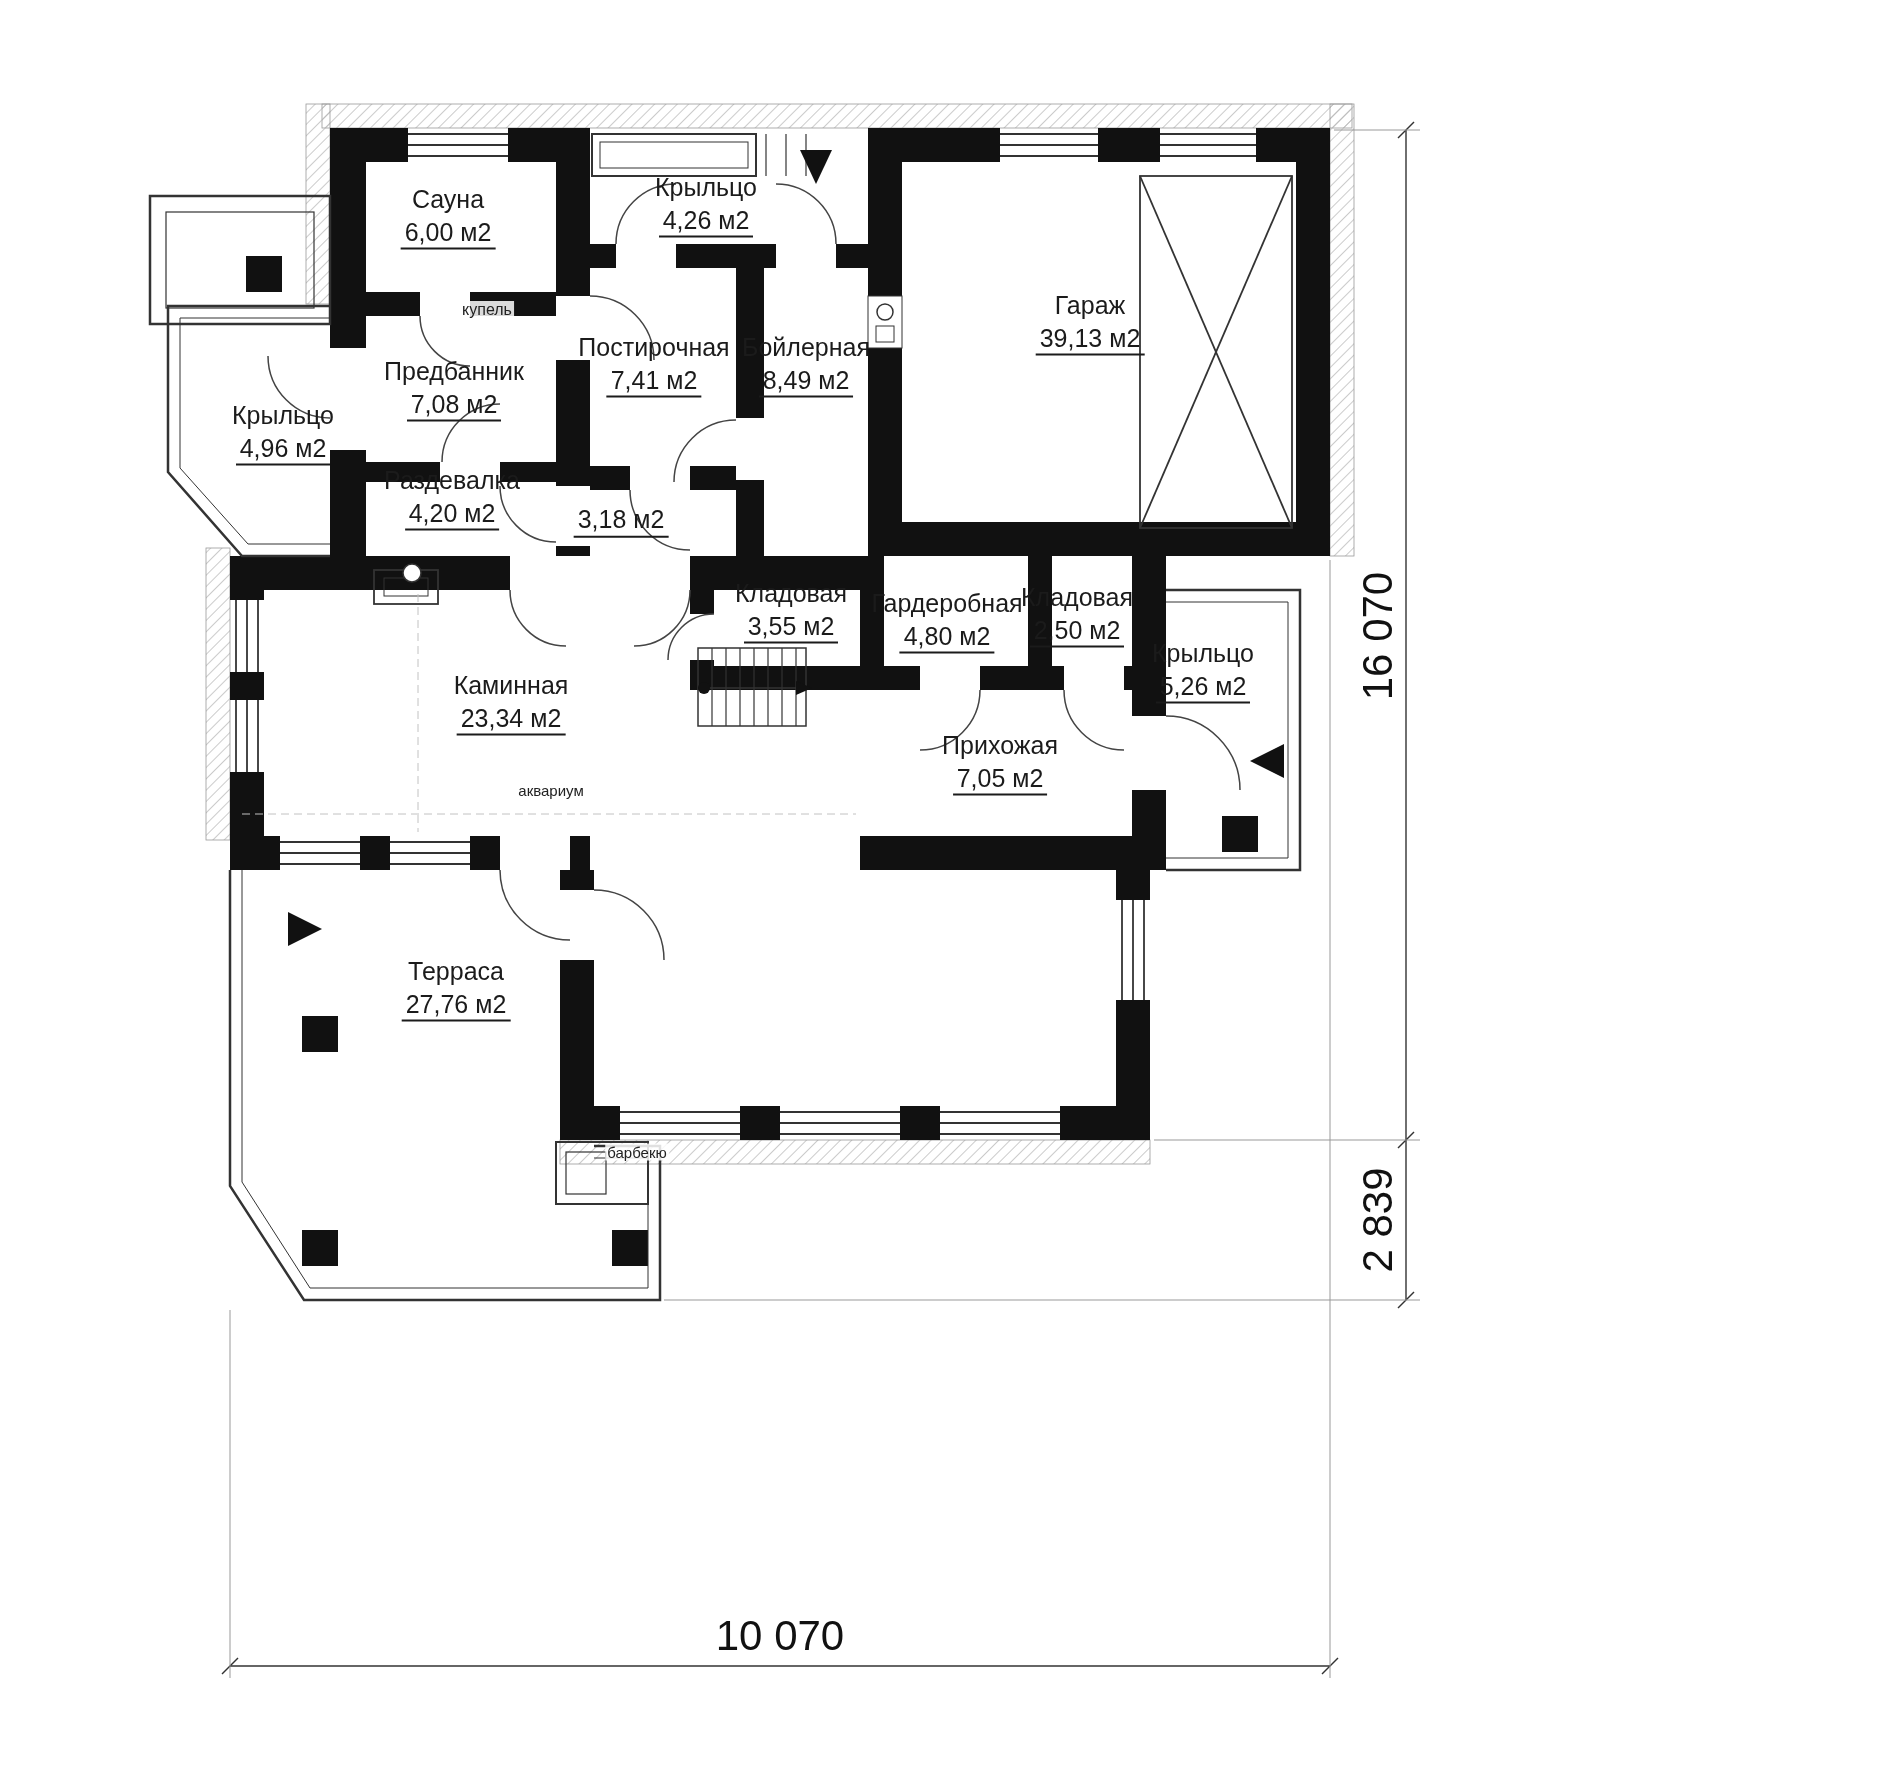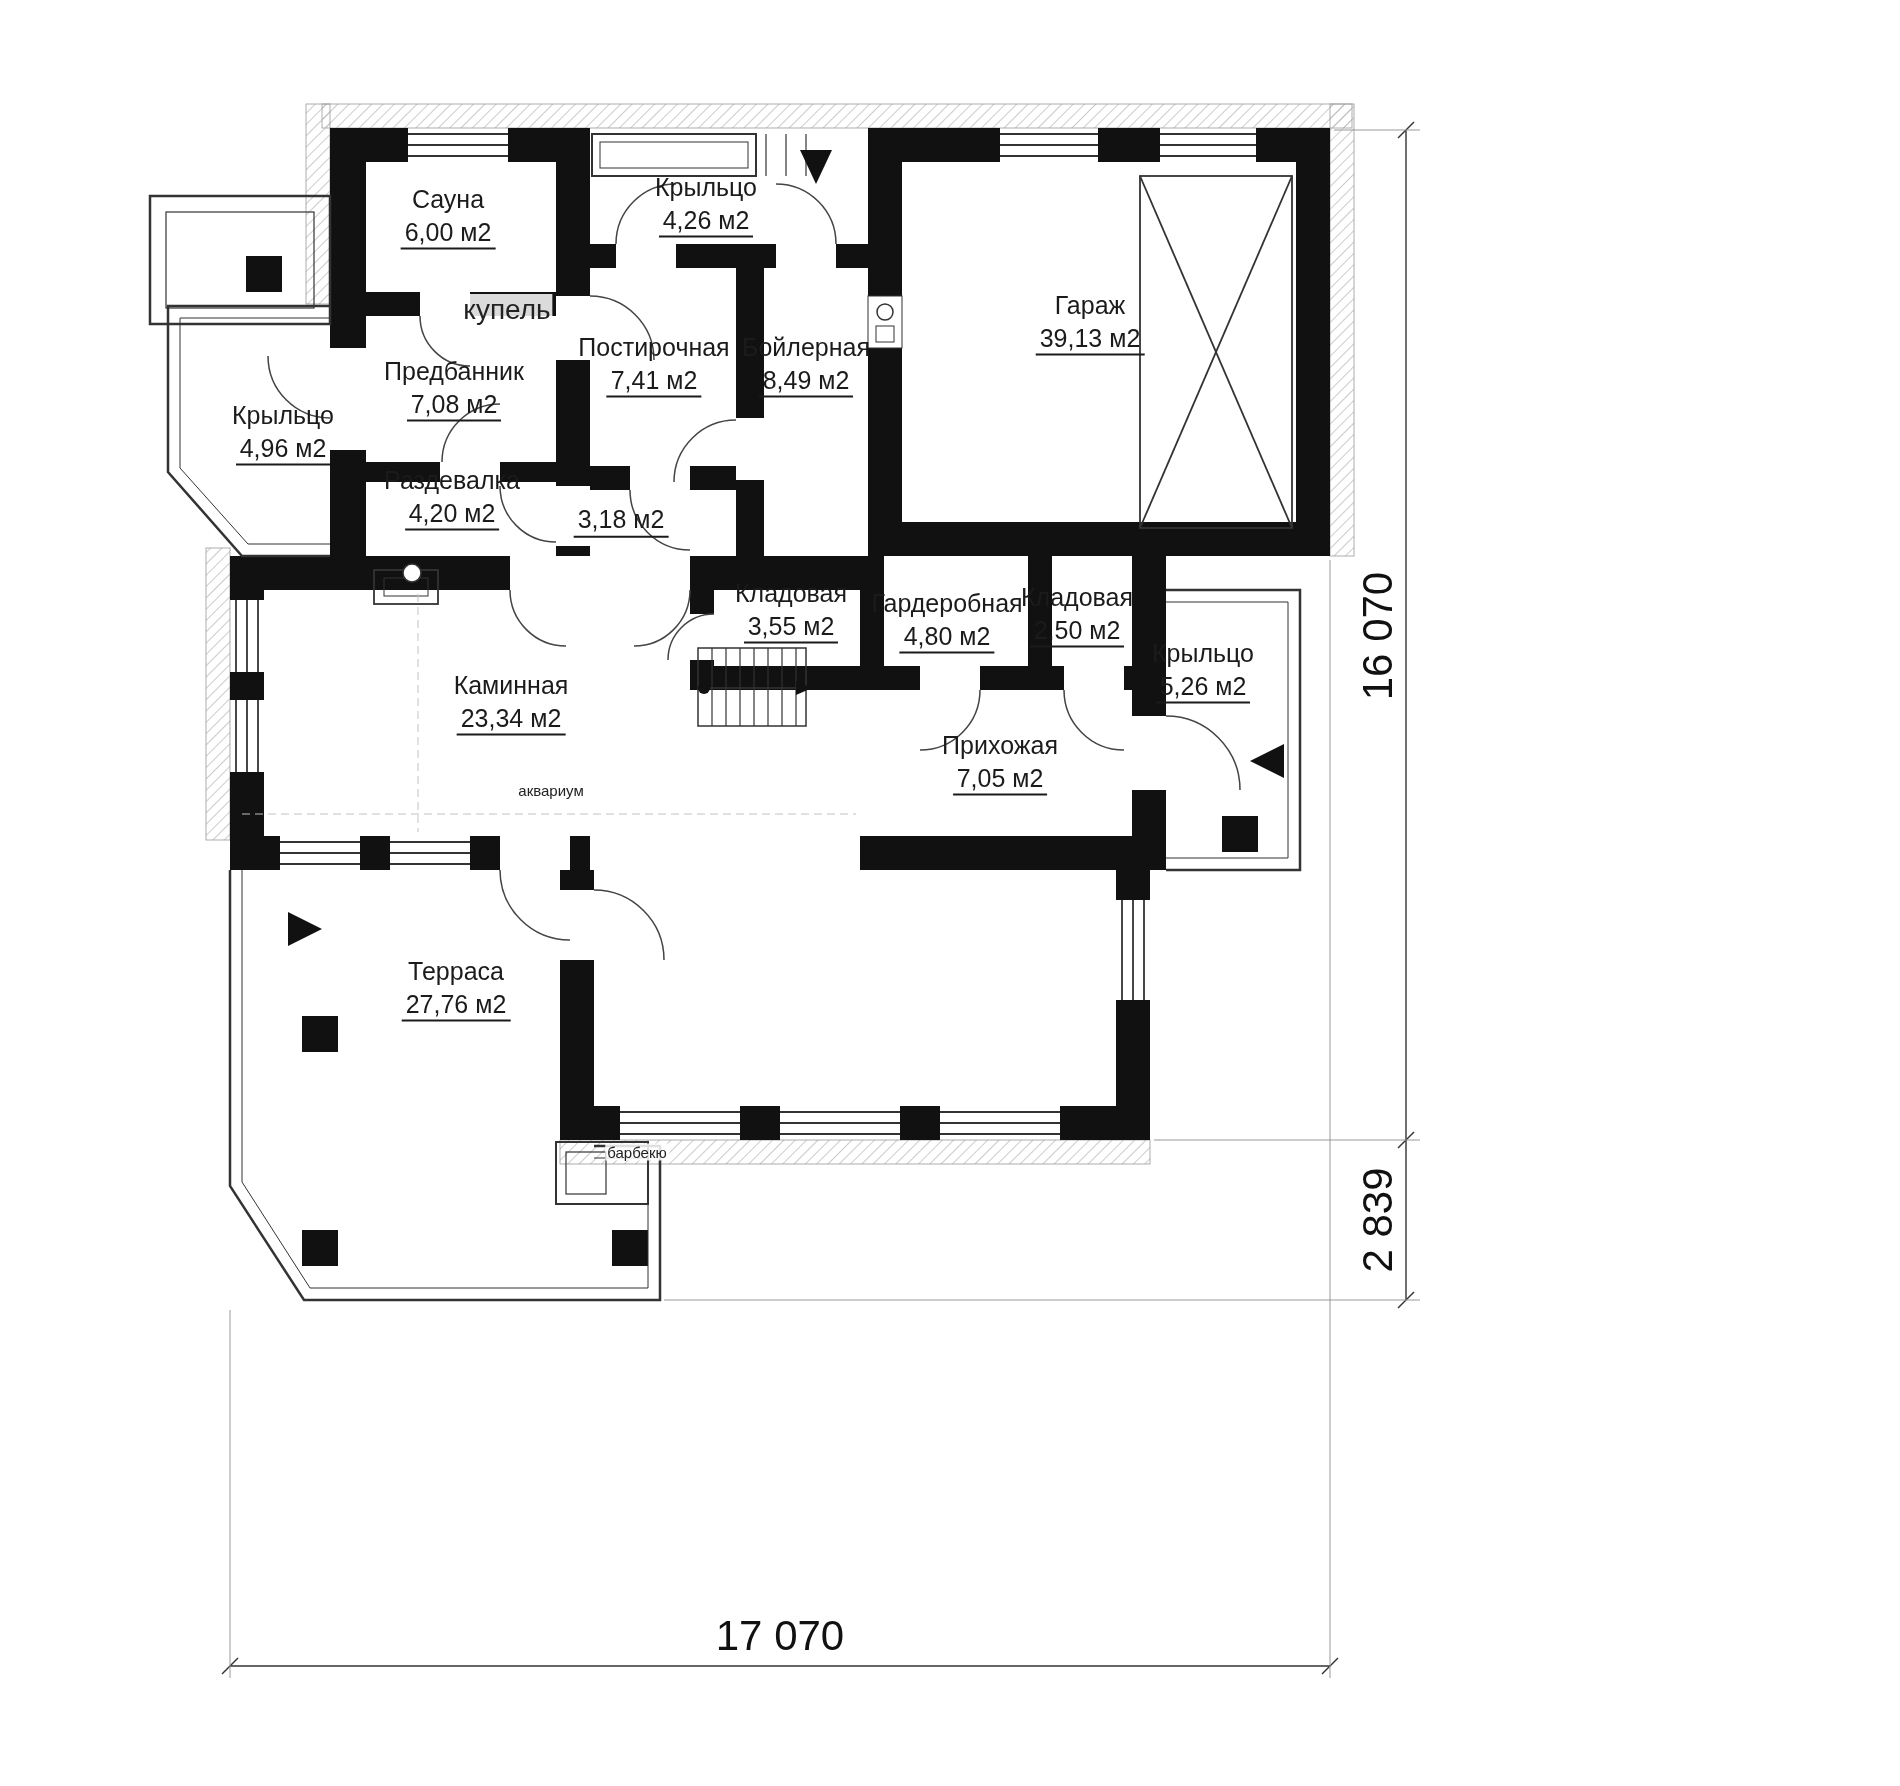--- a/index.html
+++ b/index.html
@@ -312,21 +312,21 @@
   </div>
   <div class="room-label" style="left:1000px;top:762px">
     <span class="rname">Прихожая</span>
     <span class="rarea">7,05 м2</span>
   </div>
   <div class="room-label" style="left:456px;top:988px">
     <span class="rname">Терраса</span>
     <span class="rarea">27,76 м2</span>
   </div>
 
-  <div class="small-note" style="left:507px;top:310px;font-size:28px">купель</div>
+  <div class="small-note" style="left:487px;top:310px;font-size:16px">купель</div>
   <div class="small-note" style="left:551px;top:790px">аквариум</div>
   <div class="small-note" style="left:637px;top:1152px">барбекю</div>
 
   <div class="dim dim-v" style="left:1378px;top:636px">16 070</div>
   <div class="dim dim-v" style="left:1378px;top:1220px">2 839</div>
-  <div class="dim" style="left:780px;top:1636px">17 070</div>
+  <div class="dim" style="left:780px;top:1636px">10 070</div>
 
 </div>
 
 </body></html>

